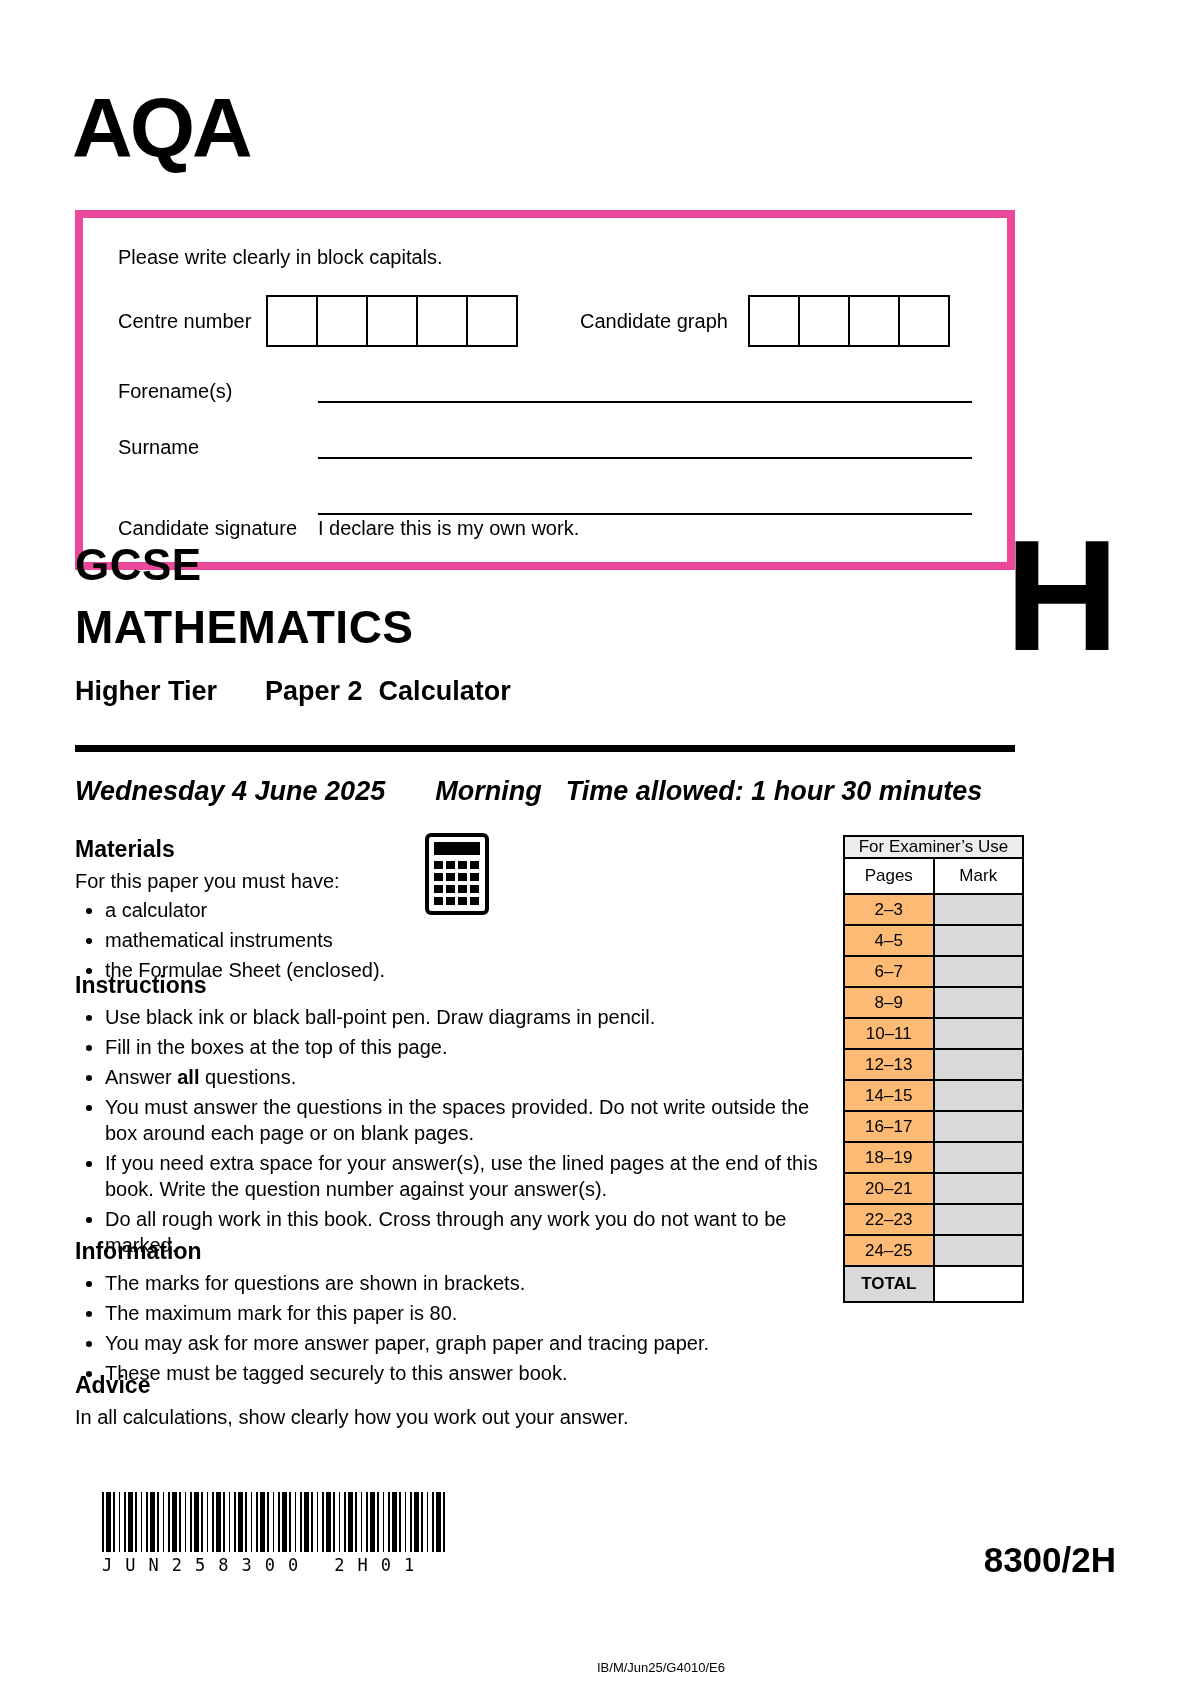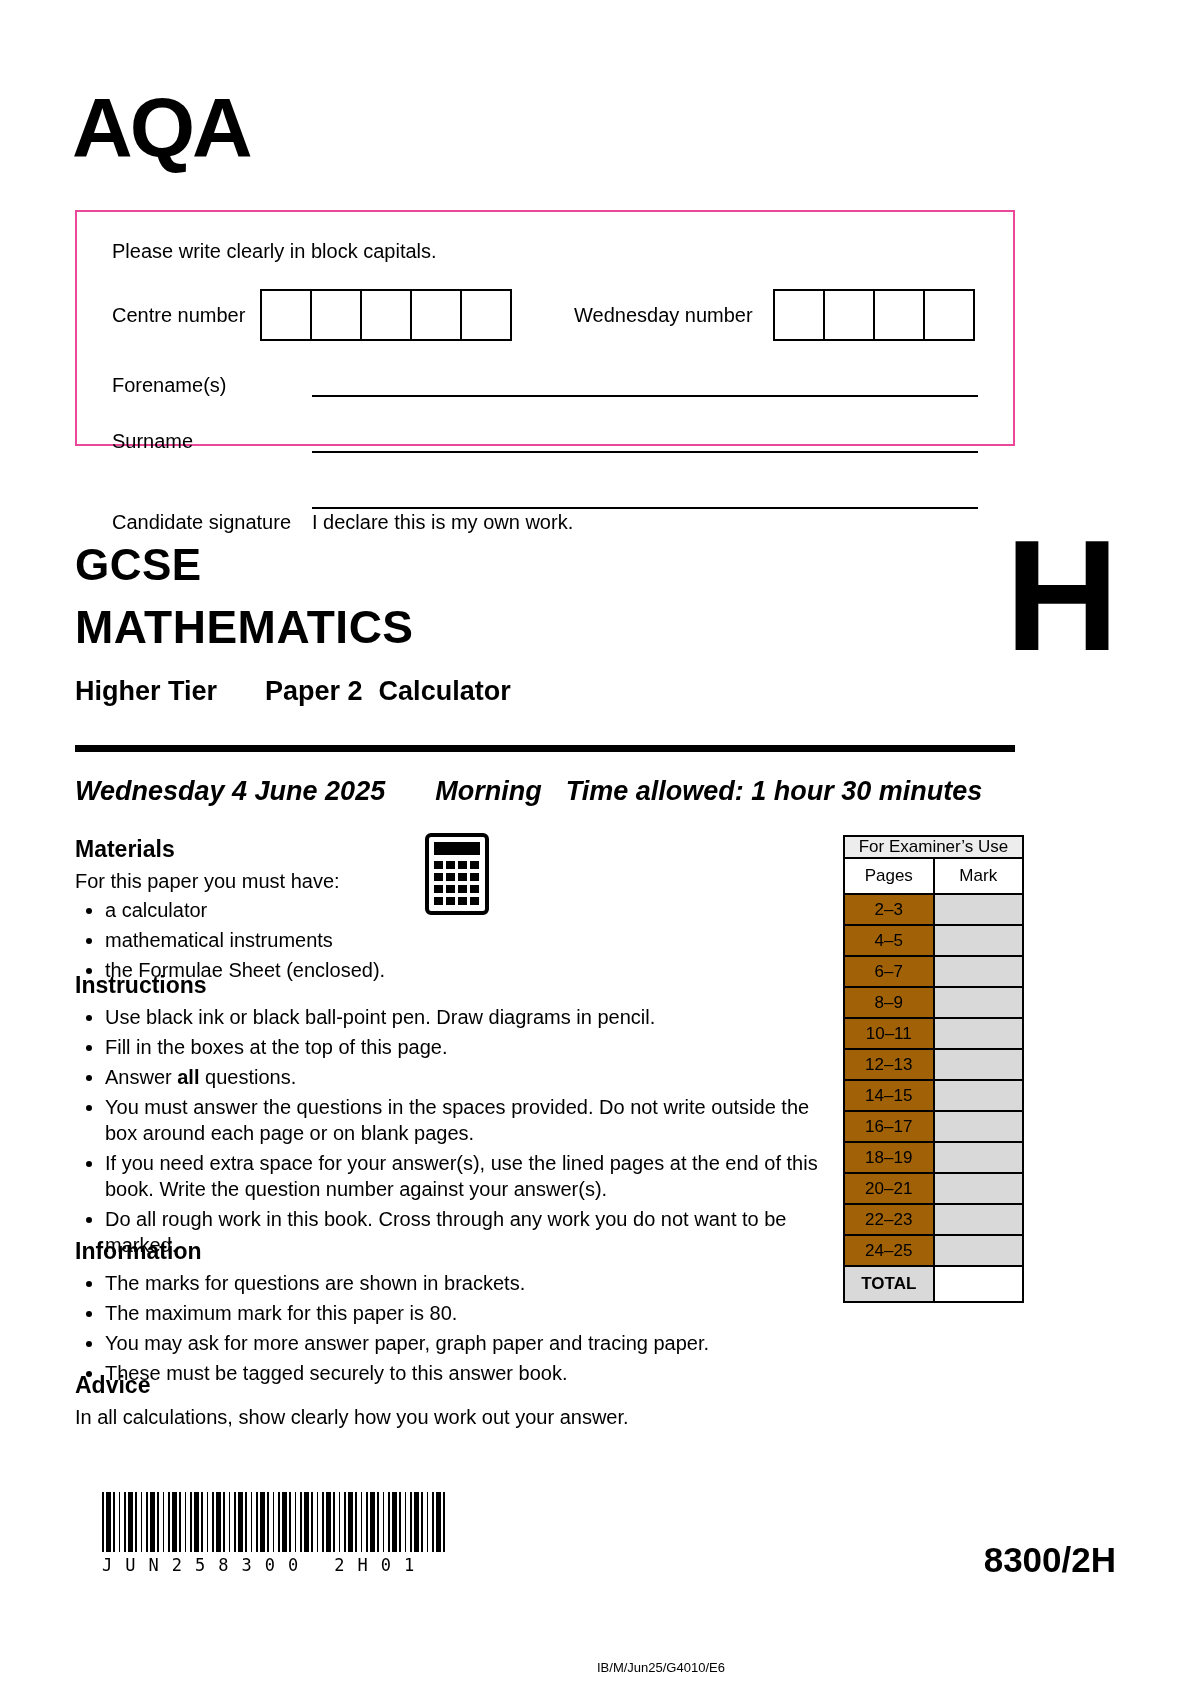--- a/index.html
+++ b/index.html
@@ -26,22 +26,22 @@
     line-height: 1;
     font-family: "Liberation Sans", sans-serif;
   }
 
   
   .candidate-box {
     position: absolute;
     left: 75px;
     top: 210px;
     width: 940px;
-    height: 236px;
-    border: 2px solid #ec4899;
+    height: 360px;
+    border: 8px solid #ec4899;
     padding: 28px 35px 0 35px;
     font-size: 20px;
   }
   .block-capitals { font-size: 20px; }
   .numbers-row {
     display: flex;
     align-items: center;
     margin-top: 26px;
     height: 52px;
   }
@@ -113,21 +113,21 @@
   table.examiner { border-collapse: collapse; width: 100%; }
   table.examiner th, table.examiner td {
     border: 2px solid #000;
     font-size: 17px;
     text-align: center;
     padding: 0;
   }
   .ex-title { height: 17px; font-weight: 400; background: #ededed; font-size: 17px; }
   .col-head { height: 36px; font-weight: 400; background: #fff; }
   .col-pages-h { width: 50%; }
-  td.pages-cell { height: 31px; background: #a16207; }
+  td.pages-cell { height: 31px; background: #fdba74; }
   td.mark-cell { background: #d9d9d9; }
   td.total-label { height: 36px; font-weight: 700; background: #d9d9d9; }
   td.total-mark { background: #ffffff; }
 
   
   .barcode { position: absolute; left: 90px; top: 1492px; width: 350px; margin-left: 12px; }
   .barcode-bars {
     width: 345px; height: 60px;
     background: repeating-linear-gradient(90deg,
       #000 0 2px, #fff 2px 4px,
@@ -162,21 +162,21 @@
     <div class="block-capitals">Please write clearly in block capitals.</div>
     <div class="numbers-row">
       <span class="field-label lbl-centre">Centre number</span>
       <div class="boxes">
           <div class="cell"></div>
           <div class="cell"></div>
           <div class="cell"></div>
           <div class="cell"></div>
           <div class="cell"></div>
         </div>
-      <span class="field-label lbl-candidate">Wednesday number</span>
+      <span class="field-label lbl-candidate">Candidate graph</span>
       <div class="boxes">
           <div class="cell"></div>
           <div class="cell"></div>
           <div class="cell"></div>
           <div class="cell"></div>
         </div>
     </div>
     <div class="name-row">
       <span class="field-label">Forename(s)</span>
       <div class="write-line"></div>

